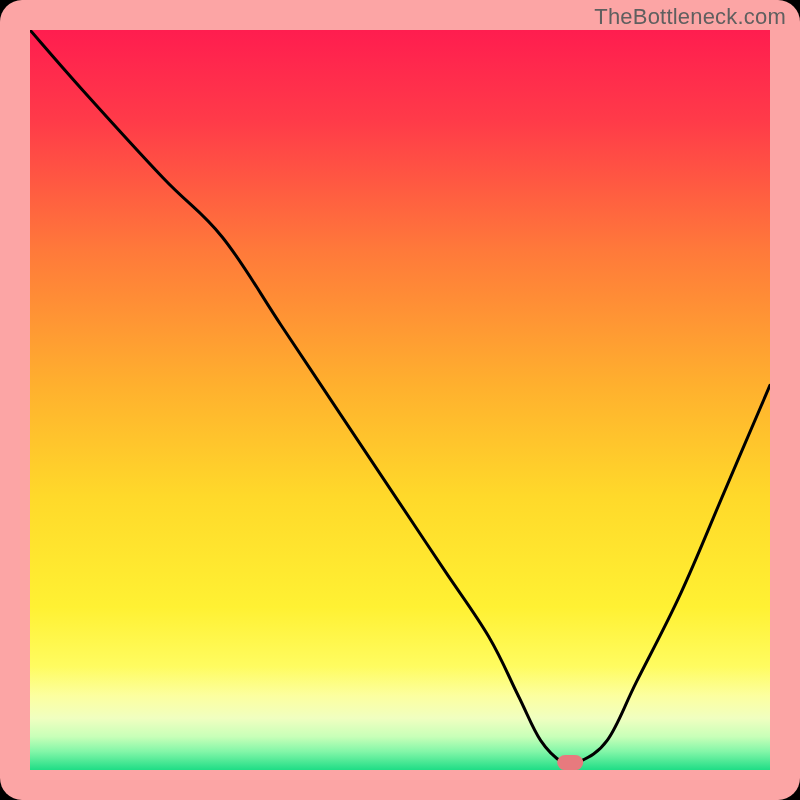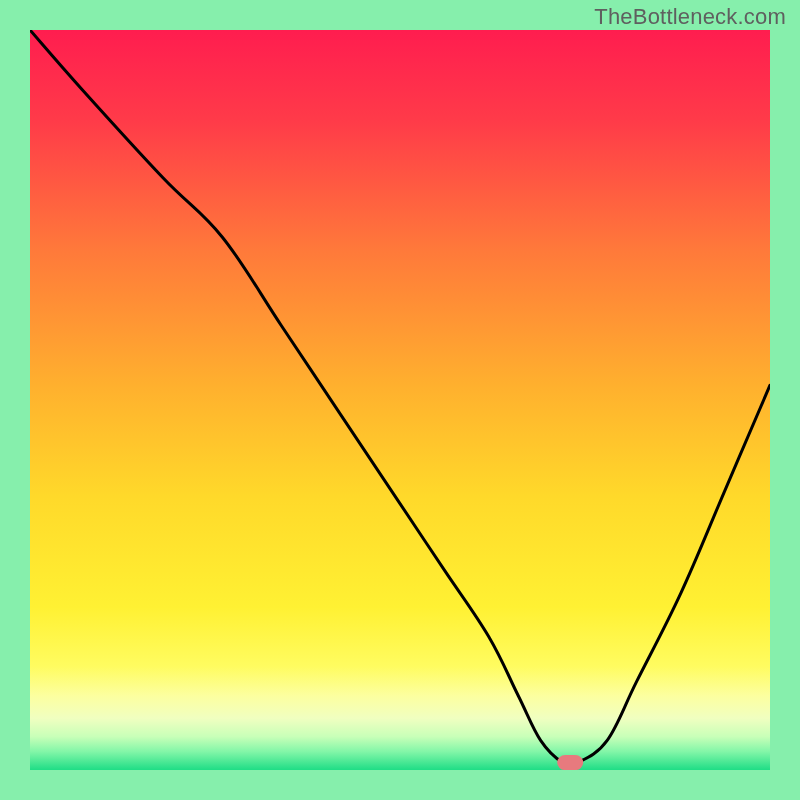--- a/index.html
+++ b/index.html
@@ -10,21 +10,22 @@
     height: 800px;
     position: relative;
     font-family: Arial, Helvetica, sans-serif;
   }
   .frame {
     position: absolute;
     left: 0;
     top: 0;
     width: 800px;
     height: 800px;
-    background: #86efac;
+    background: #fca5a5;
+    border-radius: 22px;
   }
   .watermark {
     position: absolute;
     top: 4px;
     right: 14px;
     color: #5f5f5f;
     font-size: 22px;
     font-weight: 400;
     letter-spacing: 0.2px;
     user-select: none;

